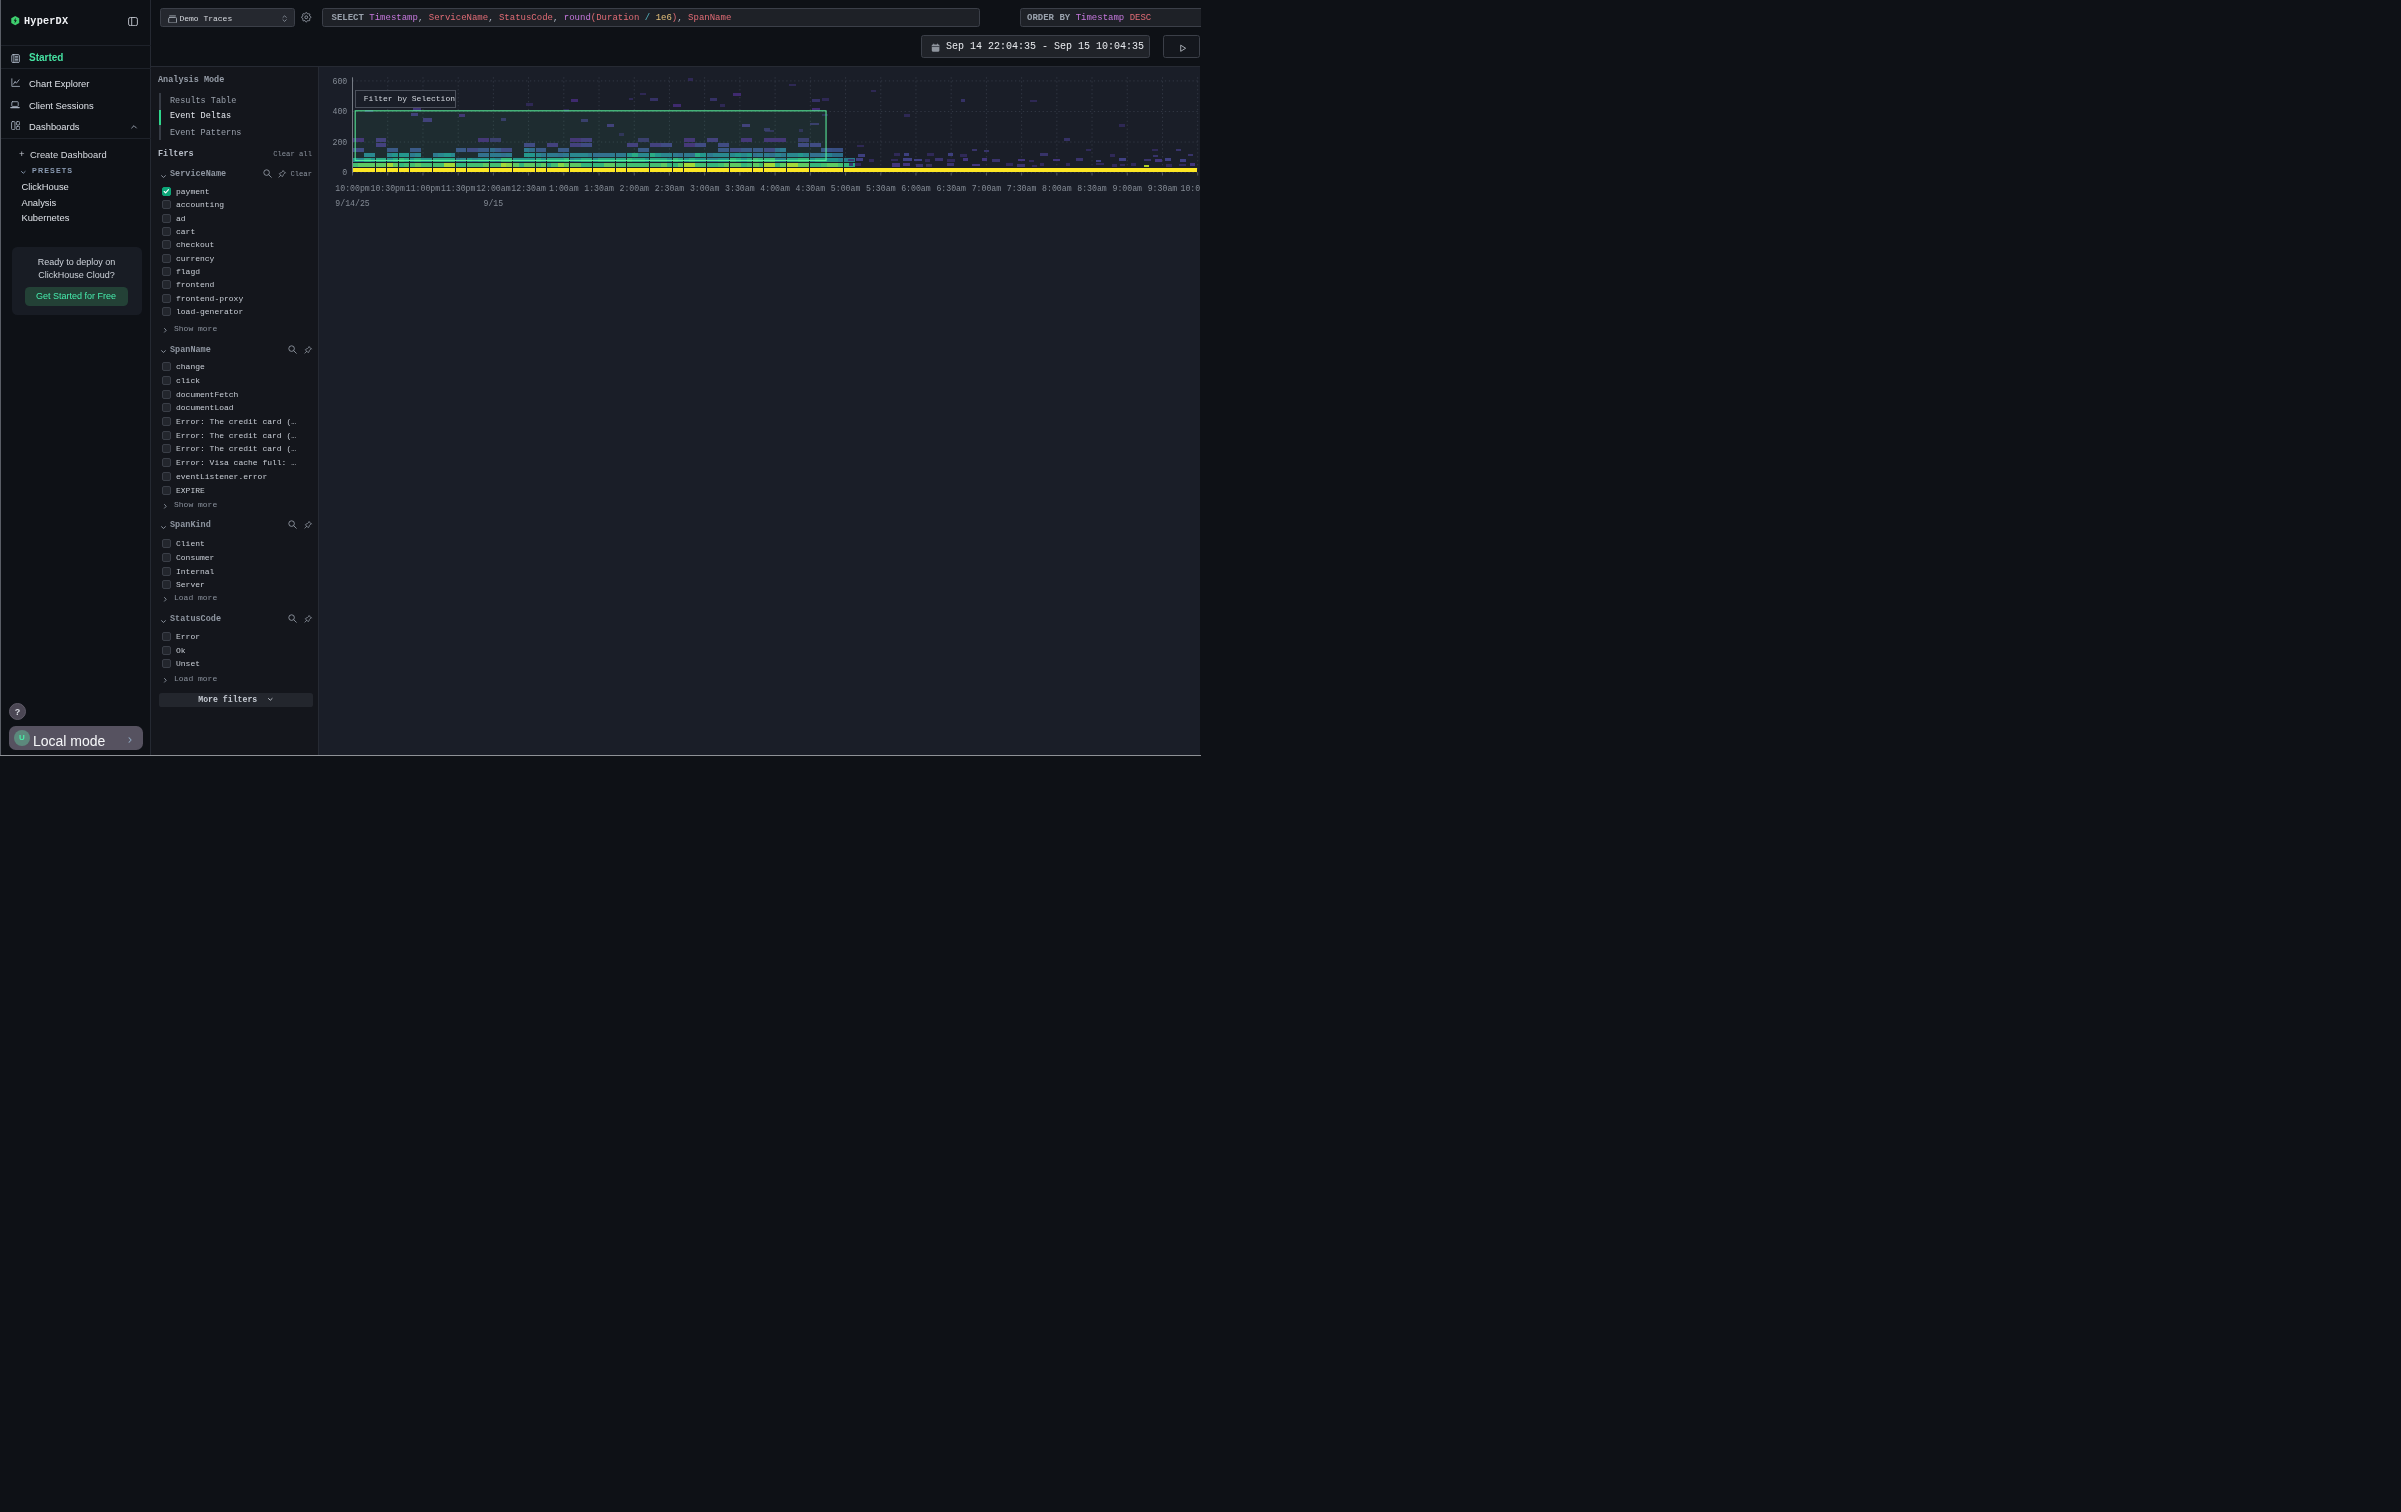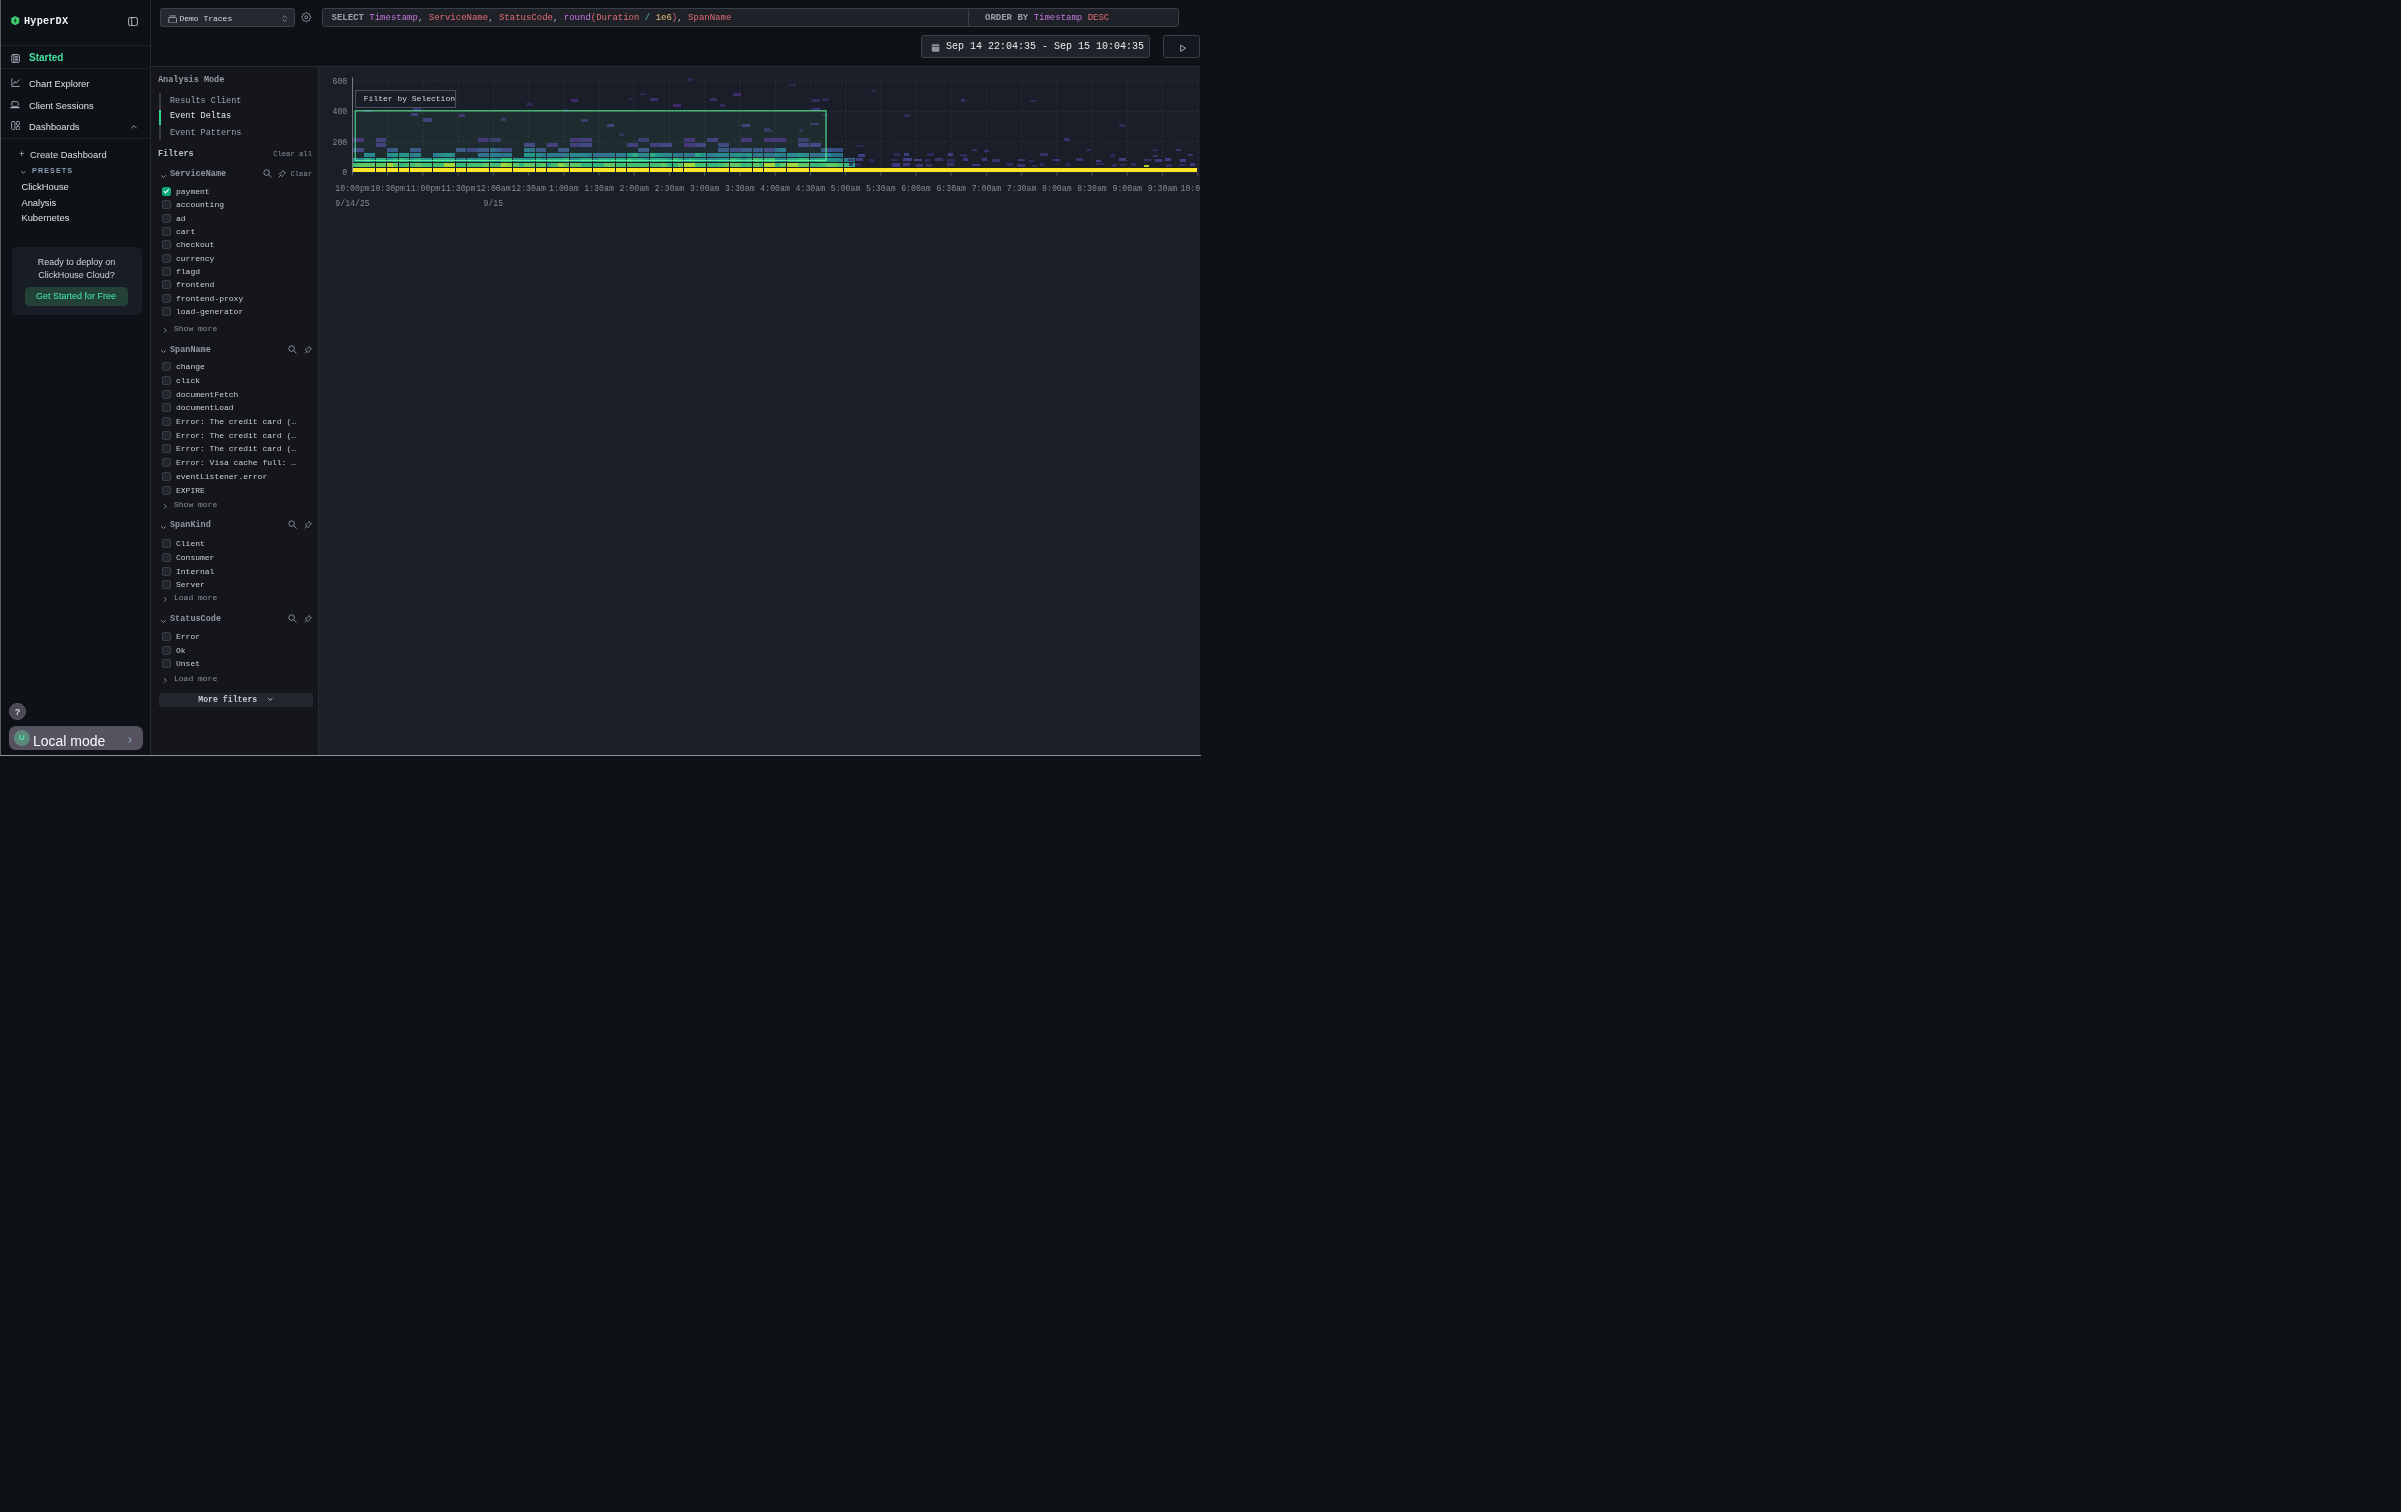--- a/index.html
+++ b/index.html
@@ -511,21 +511,21 @@
         <text class="al" x="51.0" y="212" text-anchor="middle">9/14/25</text>
         <text class="al" x="265.3" y="212" text-anchor="middle">9/15</text>
         <rect id="selrect" x="55" y="66.5" width="716.5" height="75.5"></rect>
       </svg>
 <div id="filterbtn">Filter by Selection</div>
 </div>
 <div id="fpanel"></div>
     <div class="ftitle" style="left:158px;top:75px">Analysis Mode</div>
     <div class="abs" style="left:159px;top:93px;width:1.6px;height:47px;background:#363b44"></div>
     <div class="abs" style="left:159px;top:110px;width:1.6px;height:14.5px;background:#2fd68c"></div>
-    <div class="abs" style="left:170px;top:96px;font-size:8.5px;color:#99a0ab">Results Client</div>
+    <div class="abs" style="left:170px;top:96px;font-size:8.5px;color:#99a0ab">Results Table</div>
     <div class="abs" style="left:170px;top:111px;font-size:8.5px;color:#e3e6ec">Event Deltas</div>
     <div class="abs" style="left:170px;top:128px;font-size:8.5px;color:#99a0ab">Event Patterns</div>
     <div class="ftitle" style="left:158px;top:149px;color:#b8bec8">Filters</div>
     <div class="more" style="right:889px;top:150px;font-size:7.2px">Clear all</div>
     <div class="hicon" style="left:160px;top:171px;color:#8f96a1"><svg width="7" height="7" viewBox="0 0 10.5 10.5" fill="none" xmlns="http://www.w3.org/2000/svg" style="">
         <path d="M2.31 3.99 L5.25 6.72 L8.19 3.99" stroke="currentColor" stroke-width="1.4" stroke-linecap="round" stroke-linejoin="round"></path>
       </svg></div>
     <div class="shead" style="left:170px;top:169px">ServiceName</div>
     <div class="hicon" style="left:263px;top:169px"><svg width="9" height="9" viewBox="0 0 13.5 13.5" fill="none" xmlns="http://www.w3.org/2000/svg" style="">
         <circle cx="5.4" cy="5.4" r="4.185" stroke="currentColor" stroke-width="1.3"></circle>
@@ -724,21 +724,21 @@
 <div class="abs" style="left:18.4px;top:5px;font-size:8px;color:#d6d9de">Demo Traces</div>
 <div class="abs" style="right:6px;top:5px;color:#8d949f"><svg width="7.2" height="9.2" viewBox="0 0 11 14" fill="none" xmlns="http://www.w3.org/2000/svg" style="">
           <path d="M3 5.2 L5.5 2.7 L8 5.2 M3 8.8 L5.5 11.3 L8 8.8" stroke="currentColor" stroke-width="1.3" stroke-linecap="round" stroke-linejoin="round"></path>
         </svg></div>
 </div>
     <div class="abs" style="left:300px;top:11.2px;color:#99a0ab"><svg width="12.5" height="12.5" viewBox="0 0 24 24" fill="none" xmlns="http://www.w3.org/2000/svg" style="">
         <path d="M10.325 4.317c.426-1.756 2.924-1.756 3.35 0a1.724 1.724 0 0 0 2.573 1.066c1.543-.94 3.31.826 2.37 2.37a1.724 1.724 0 0 0 1.065 2.572c1.756.426 1.756 2.924 0 3.35a1.724 1.724 0 0 0-1.066 2.573c.94 1.543-.826 3.31-2.37 2.37a1.724 1.724 0 0 0-2.572 1.065c-.426 1.756-2.924 1.756-3.35 0a1.724 1.724 0 0 0-2.573-1.066c-1.543.94-3.31-.826-2.37-2.37a1.724 1.724 0 0 0-1.065-2.572c-1.756-.426-1.756-2.924 0-3.35a1.724 1.724 0 0 0 1.066-2.573c-.94-1.543.826-3.31 2.37-2.37c1 .608 2.296.07 2.572-1.065z" stroke="currentColor" stroke-width="1.7"></path>
         <circle cx="12" cy="12" r="2.7" stroke="currentColor" stroke-width="1.7"></circle>
       </svg></div>
     <div class="box" style="left:322px;top:8px;width:658px;height:19px;background:#1e2127;font-size:9px;line-height:18px;padding-left:8.5px;white-space:nowrap;overflow:hidden"><span style="color:#9aa2ad;font-weight:bold">SELECT</span> <span style="color:#c678dd">Timestamp</span><span style="color:#abb2bf">,</span> <span style="color:#e06c75">ServiceName</span><span style="color:#abb2bf">,</span> <span style="color:#e06c75">StatusCode</span><span style="color:#abb2bf">,</span> <span style="color:#c678dd">round</span><span style="color:#e06c75">(</span><span style="color:#e06c75">Duration</span> <span style="color:#56b6c2">/</span> <span style="color:#e5c07b">1e6</span><span style="color:#e06c75">)</span><span style="color:#abb2bf">,</span> <span style="color:#e06c75">SpanName</span></div>
-    <div class="box" style="left:968px;top:8px;width:211px;height:19px;background:#1e2127;font-size:9px;line-height:18px;padding-left:16px;white-space:nowrap;overflow:hidden"><span style="color:#9aa2ad;font-weight:bold">ORDER BY</span> <span style="color:#c678dd">Timestamp</span> <span style="color:#e06c75">DESC</span></div>
+    <div class="box" style="left:1020px;top:8px;width:211px;height:19px;background:#1e2127;font-size:9px;line-height:18px;padding-left:6px;white-space:nowrap;overflow:hidden"><span style="color:#9aa2ad;font-weight:bold">ORDER BY</span> <span style="color:#c678dd">Timestamp</span> <span style="color:#e06c75">DESC</span></div>
     <div class="box" style="left:921px;top:35px;width:229px;height:23px">
 <div class="abs" style="left:8.5px;top:6.6px;color:#8f959e"><svg width="9.2" height="9.2" viewBox="0 0 14 14" fill="none" xmlns="http://www.w3.org/2000/svg" style="">
           <rect x="1.2" y="2.2" width="11.6" height="11" rx="1.6" fill="currentColor"></rect>
           <rect x="3.4" y="0.6" width="1.6" height="2.6" rx="0.8" fill="currentColor"></rect>
           <rect x="9" y="0.6" width="1.6" height="2.6" rx="0.8" fill="currentColor"></rect>
           <line x1="1.2" y1="5.4" x2="12.8" y2="5.4" stroke="#1a1e28" stroke-width="1"></line>
         </svg></div>
 <div class="abs" style="left:24px;top:5px;font-size:10px;color:#e8eaee">Sep 14 22:04:35 - Sep 15 10:04:35</div>
 </div>
     <div class="box" style="left:1163px;top:35px;width:37px;height:23px;background:#14171d">

